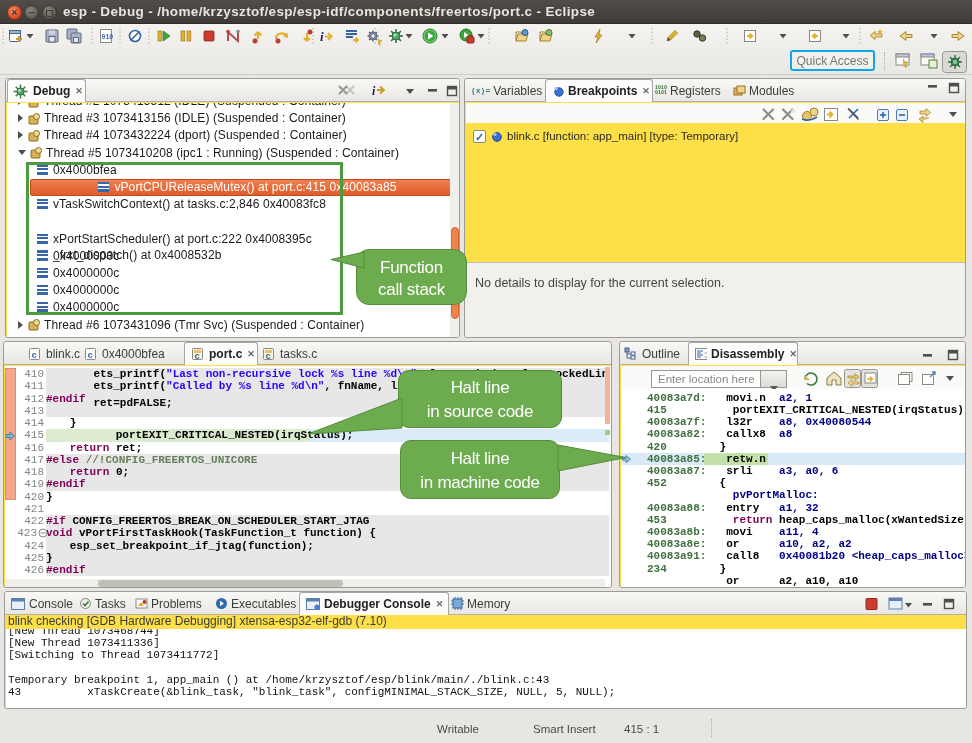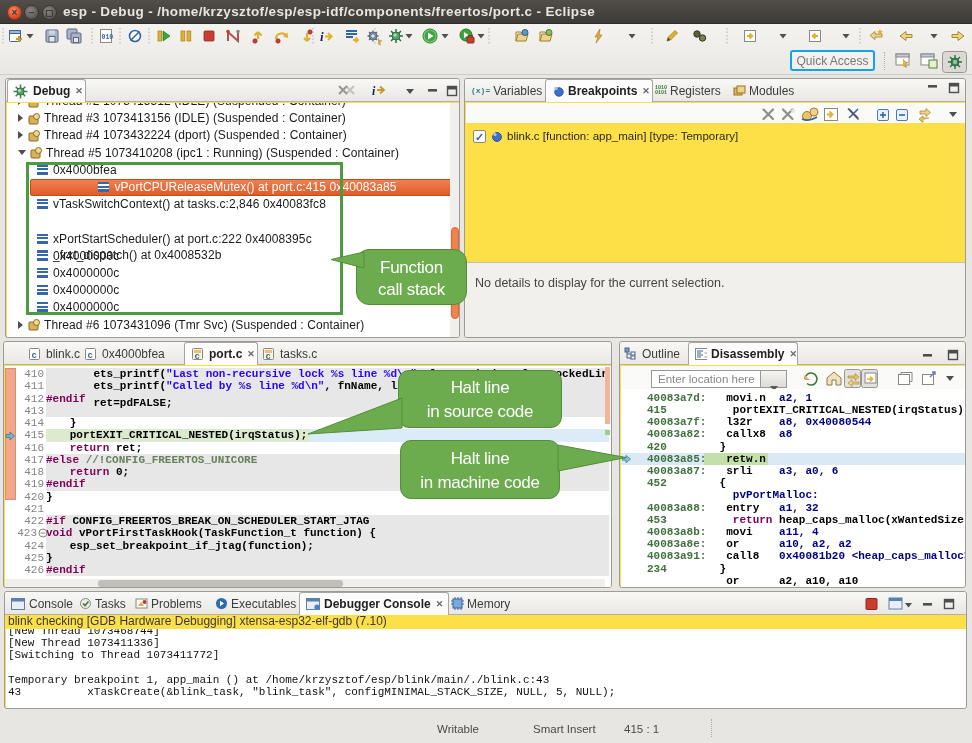--- a/index.html
+++ b/index.html
@@ -389,21 +389,21 @@
     <div class="cl" style="top:2.0px;">		ets_printf(<span class="str">"Last non-recursive lock %s line %d\n"</span>, lastLockedFn, lastLockedLine);</div>
     <div class="ln" style="top:14.25px;">411</div>
     <div class="cl" style="top:14.25px;">		ets_printf(<span class="str">"Called by %s line %d\n"</span>, fnName, line);</div>
     <div class="ln" style="top:26.5px;">412</div>
     <div class="cl" style="top:26.5px;"><span class="kw">#endif</span></div>
     <div class="ln" style="top:38.75px;">413</div>
     <div class="cl" style="top:31px;">		ret=pdFALSE;</div>
     <div class="ln" style="top:51.0px;">414</div>
     <div class="cl" style="top:51.0px;">	}</div>
     <div class="ln" style="top:63.25px;">415</div>
-    <div class="cl" style="top:63.25px;">	portEXIT_CRITICAL_NESTED(irqStatus);</div>
+    <div class="cl" style="top:63.25px;padding-left:46px;">	portEXIT_CRITICAL_NESTED(irqStatus);</div>
     <div class="ln" style="top:75.5px;">416</div>
     <div class="cl" style="top:75.5px;">	<span class="kw">return</span> ret;</div>
     <div class="ln" style="top:87.75px;">417</div>
     <div class="cl" style="top:87.75px;"><span class="kw">#else</span> <span class="cmt">//!CONFIG_FREERTOS_UNICORE</span></div>
     <div class="ln" style="top:100.0px;">418</div>
     <div class="cl" style="top:100.0px;">	<span class="kw">return</span> 0;</div>
     <div class="ln" style="top:112.25px;">419</div>
     <div class="cl" style="top:112.25px;"><span class="kw">#endif</span></div>
     <div class="ln" style="top:124.5px;">420</div>
     <div class="cl" style="top:124.5px;">}</div>

